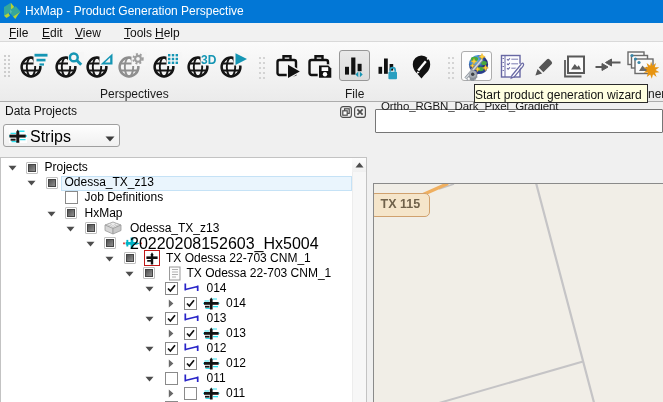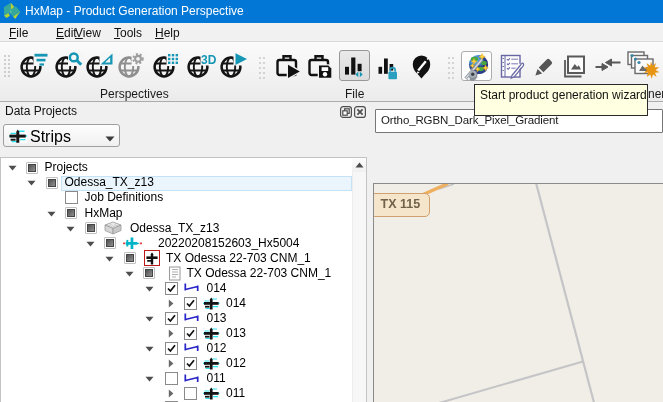--- a/index.html
+++ b/index.html
@@ -20,44 +20,44 @@
 #datasources { left:5px; top:104px; font-size:12px; color:#111; }
 #combo { left:3px; top:124px; width:117px; height:23px; background:linear-gradient(#fefefe,#f0f0f0); border:1px solid #9f9f9f; border-radius:3px; }
 #combotext { left:30px; top:128px; font-size:16px; }
 
 #tree { left:0px; top:157px; width:367px; height:245px; background:#fff; border:1px solid #c3c3c3; border-bottom:none; }
 #scroll { left:352px; top:158px; width:14px; height:244px; background:#f7f7f7; border-left:1px solid #ededed; }
 #scrollbtn { left:352px; top:158px; width:14px; height:14px; background:linear-gradient(#fdfdfd,#f0f0f0); }
 .sel { background:#eaf5fd; border:1px solid #c5e2f6; }
 
 #tfield { left:375px; top:109px; width:288px; height:24px; background:#fff; border:1px solid #767676; border-radius:1px; }
-#tfieldtext { left:381px; top:114px; font-size:11.5px; letter-spacing:-0.12px; color:#1a1a1a; }
+#tfieldtext { left:381px; top:100px; font-size:11.5px; letter-spacing:-0.12px; color:#1a1a1a; }
 
 #map { left:373px; top:148px; width:290px; height:254px; background:#f1eee7; border-left:1px solid #8a8a8a; border-top:1px solid #8a8a8a; overflow:hidden;margin-top:35px; }
 #txlabel { position:absolute; left:-4px; top:8.5px; width:60px; height:24px; background:#f5e5ca; border:1.5px solid #d0a16e; border-radius:5px; color:#70624b; font-weight:bold; font-size:12.5px; line-height:21px; padding-left:9.5px; }
 
-#tooltip { left:474px; top:84px; width:174px; height:32px; background:#ffffe1; border:1px solid #2a2a2a; font-size:12px; color:#111; line-height:21px; padding-left:5px; z-index:50; }
+#tooltip { left:474px; top:84px; width:174px; height:19px; background:#ffffe1; border:1px solid #2a2a2a; font-size:12px; color:#111; line-height:21px; z-index:50; }
 </style>
 </head>
 <body>
 <div class="abs" id="titlebar"></div>
 <div class="abs" id="titletext">HxMap - Product Generation Perspective</div>
 <svg class="abs" style="left:3px;top:2px" width="19" height="18" viewBox="0 0 19 18">
   <polygon points="1,5 7.8,0.8 7.8,10 1,13.8" fill="#35a79c"></polygon>
   <polygon points="7.8,0.8 11.2,4.8 7.8,10" fill="#b5d334"></polygon>
   <polygon points="1,13.8 5.5,11 7,13.8 3.5,16" fill="#b5d334"></polygon>
   <polygon points="5.2,9 12.8,4.2 17.5,9.8 10,14.6" fill="#35a79c"></polygon>
   <polygon points="10,14.6 12.3,17 15.2,12.4 17.5,9.8" fill="#b5d334"></polygon>
   <polygon points="6.8,7 9,9.4 7.2,12.2" fill="#57b8ab"></polygon>
 </svg>
 <div class="abs" id="menubar"></div>
 <div class="mi" style="left:9px"><u>F</u>ile</div>
-<div class="mi" style="left:56px"><u>E</u>dit</div>
+<div class="mi" style="left:42px"><u>E</u>dit</div>
 <div class="mi" style="left:75px"><u>V</u>iew</div>
-<div class="mi" style="left:114px"><u>T</u>ools</div>
+<div class="mi" style="left:124px"><u>T</u>ools</div>
 <div class="mi" style="left:155px"><u>H</u>elp</div>
 <div class="abs" id="toolbar"></div>
 <div class="tlabel" style="left:100px">Perspectives</div>
 <div class="tlabel" style="left:345px">File</div>
 <div class="tlabel" style="left:648px">ner</div>
 <div id="icons">
 
 <svg class="abs" style="left:3px;top:54px" width="8" height="26" viewBox="0 0 8 26">
 <g fill="#c0c0c0">
         <circle cx="2" cy="2" r="1"></circle>
@@ -406,21 +406,21 @@
 <div class="abs" style="left:104.0px;top:237.1px;width:12px;height:12px;background:#fff;border:1px solid #c0c0c0;border-radius:1px"></div>
     <div class="abs" style="left:106.0px;top:239.1px;width:8px;height:8px;background:linear-gradient(135deg,#515151,#909090);border:1px solid #454545"></div>
 <svg class="abs" style="left:122.5px;top:237.1px" width="19" height="12" viewBox="0 0 19 12">
       <path d="M0,6.4 H2.3 M16.8,6.4 H19" stroke="#e04848" stroke-width="1.7"></path>
       <g fill="#00b3c6">
         <polygon points="2.8,5 13.5,5 16.6,6.4 13.5,7.8 2.8,7.8"></polygon>
         <rect x="7.6" y="0.5" width="2.7" height="11.6"></rect>
         <rect x="3.4" y="2.9" width="1.9" height="6.6"></rect>
       </g>
     </svg>
-<div class="abs" style="left:158px;top:235.6px;width:200px;height:15px;line-height:15px;font-size:12px">20220208152603_Hx5004</div>
+<div class="abs" style="left:130px;top:235.6px;width:200px;height:15px;line-height:15px;font-size:16px">20220208152603_Hx5004</div>
 <svg class="abs" style="left:105.0px;top:255.6px" width="9" height="6" viewBox="0 0 9 6">
       <polygon points="0.5,0.8 8.5,0.8 4.5,5.4" fill="#4d4d4d"></polygon>
     </svg>
 <div class="abs" style="left:123.5px;top:252.1px;width:12px;height:12px;background:#fff;border:1px solid #c0c0c0;border-radius:1px"></div>
     <div class="abs" style="left:125.5px;top:254.1px;width:8px;height:8px;background:linear-gradient(135deg,#515151,#909090);border:1px solid #454545"></div>
 <div class="abs" style="left:143.5px;top:250.1px;width:16px;height:16px;background:#fff;border:1.5px solid #c01818"></div>
     <svg class="abs" style="left:145.5px;top:251.6px" width="12" height="13" viewBox="0 0 12 13">
       <g fill="#111">
         <polygon points="6,0.3 7.2,2.3 7.2,12.4 4.8,12.4 4.8,2.3"></polygon>
         <rect x="0.4" y="4.4" width="11.2" height="2.6"></rect>

